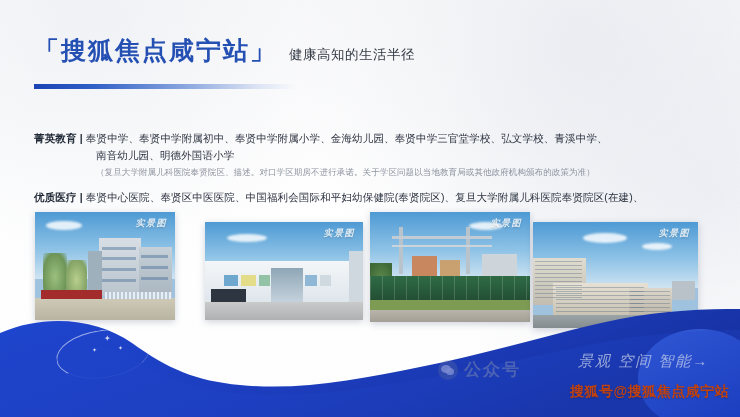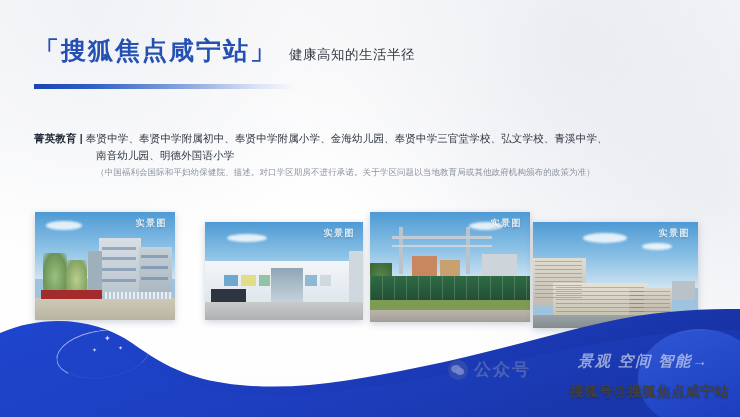--- a/index.html
+++ b/index.html
@@ -94,20 +94,21 @@
     white-space: nowrap;
   }
   .block-gap { height: 9px; }
 
   
   .tile {
     position: absolute;
     overflow: hidden;
     box-shadow: 0 2px 7px rgba(40,55,90,0.22);
     background: #9fc3de;
+    font-style: italic;
   }
   .tile-badge {
     position: absolute;
     top: 5px;
     right: 8px;
     font-size: 9px;
     font-weight: 700;
     color: rgba(255,255,255,0.82);
     letter-spacing: 1.5px;
     text-shadow: 0 1px 2px rgba(0,0,0,0.18);
@@ -221,21 +222,21 @@
   .spark {
     position: absolute;
     color: rgba(255,255,255,0.8);
     font-size: 8px;
     z-index: 4;
   }
 
   
   .ghost-row {
     position: absolute;
-    left: 448px;
+    left: 438px;
     top: 358px;
     z-index: 5;
     display: flex;
     align-items: center;
     white-space: nowrap;
     opacity: 0.42;
   }
   .wechat-badge {
     width: 20px;
     height: 20px;
@@ -259,36 +260,36 @@
     font-weight: 700;
     color: rgba(150,158,175,0.95);
     letter-spacing: 2px;
   }
   .ghost-brand {
     position: absolute;
     left: 578px;
     top: 352px;
     z-index: 5;
     font-size: 15px;
-    font-weight: 700;
+    font-weight: 400;
     font-style: italic;
     color: rgba(228,232,240,0.62);
     letter-spacing: 2px;
     white-space: nowrap;
   }
   .ghost-brand .tail { font-style: normal; }
 
   .watermark {
     position: absolute;
     left: 570px;
     top: 383px;
     z-index: 6;
     font-size: 14px;
     font-weight: 700;
-    color: #404040;
+    color: #c2410c;
     letter-spacing: 0.5px;
     white-space: nowrap;
     text-shadow: 0 1px 2px rgba(0,0,0,0.22);
   }
 </style>
 </head>
 <body>
 
 <div id="slide">
 
@@ -299,24 +300,27 @@
     <span class="header-sub">健康高知的生活半径</span>
   </div>
   <div class="header-rule"></div>
 
   <div class="copy">
 
     <div class="copy-row">
       <span class="copy-label">菁英教育 |</span><span> 奉贤中学、奉贤中学附属初中、奉贤中学附属小学、金海幼儿园、奉贤中学三官堂学校、弘文学校、青溪中学、</span>
     </div>
     <div class="copy-row indent">南音幼儿园、明德外国语小学</div>
-    <div class="copy-note">（中国福利会国际和平妇幼保健院、描述。对口学区期房不进行承诺。关于学区问题以当地教育局或其他政府机构颁布的政策为准）</div>
+    <div class="copy-note">（复旦大学附属儿科医院奉贤院区、描述。对口学区期房不进行承诺。关于学区问题以当地教育局或其他政府机构颁布的政策为准）</div>
 
     <div class="block-gap"></div>
 
+    <div class="copy-row">
+      <span class="copy-label">优质医疗 |</span><span> 奉贤中心医院、奉贤区中医医院、中国福利会国际和平妇幼保健院(奉贤院区)、复旦大学附属儿科医院奉贤院区(在建)、</span>
+    </div>
   </div>
 
   <div class="tile" id="tile1">
     <div class="sky"></div>
     <div class="ground"></div>
     <div class="bld-a"></div>
     <div class="bld-b"></div>
     <div class="bld-c"></div>
     <div class="win" style="left:48%;top:32%;width:24%;height:3px;"></div>
     <div class="win" style="left:48%;top:42%;width:24%;height:3px;"></div>

